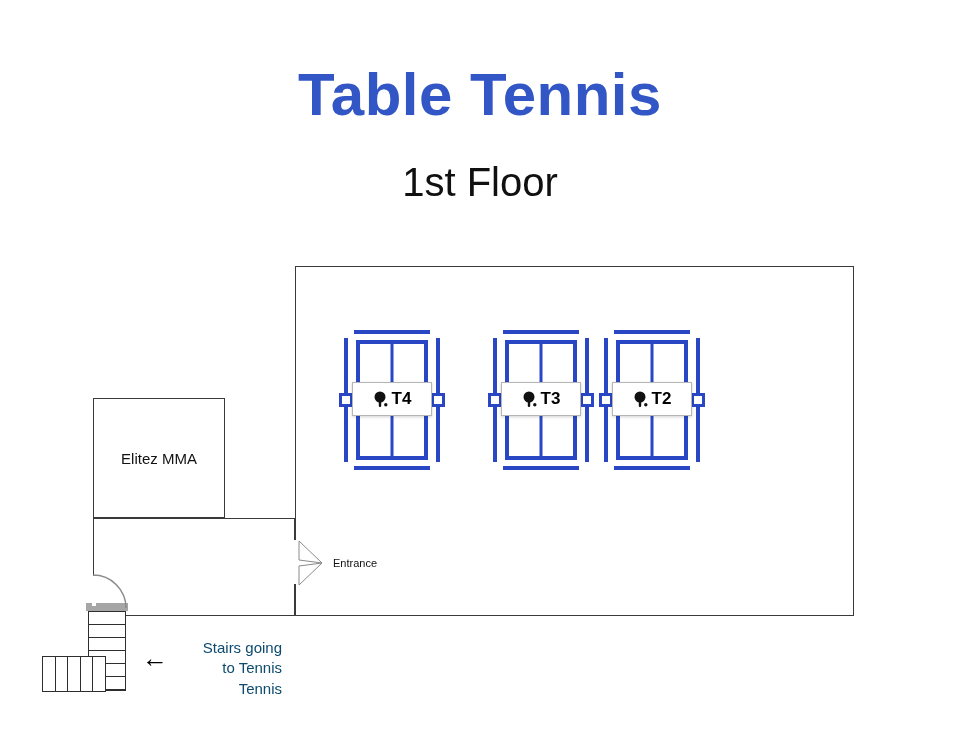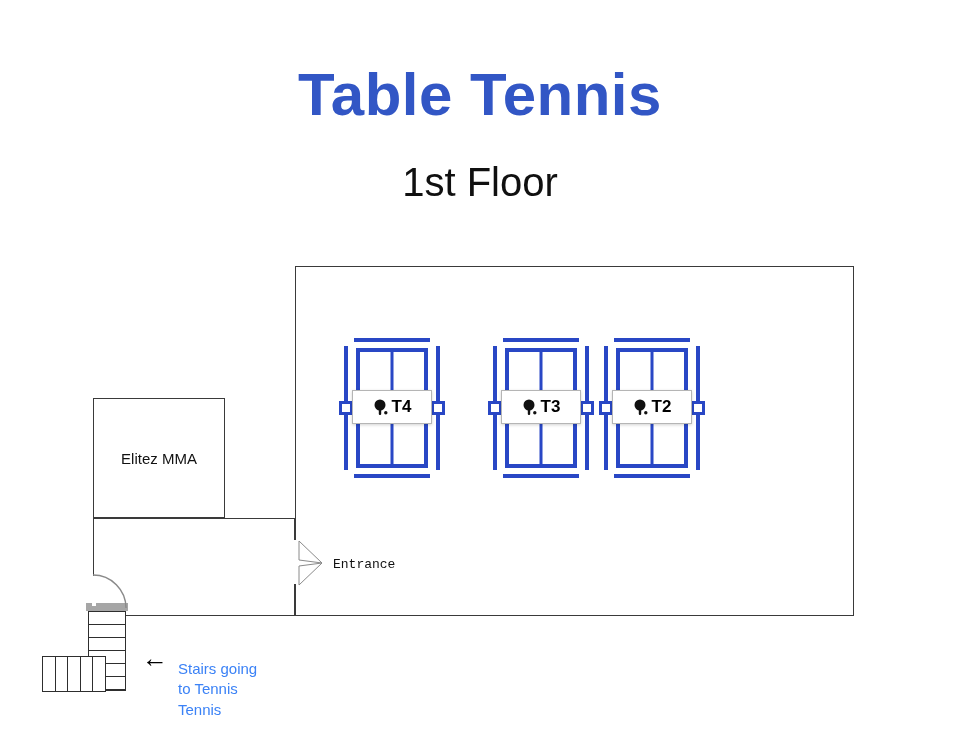--- a/index.html
+++ b/index.html
@@ -48,21 +48,21 @@
   .room-label { font-size: 15px; color: #111; }
 
   
   #entrance-gap {
     position: absolute; left: 291px; top: 540px; width: 8px; height: 44px;
     background: #ffffff; z-index: 5;
   }
   #entrance-door { position: absolute; left: 298px; top: 540px; z-index: 6; }
   #entrance-label {
     position: absolute; left: 333px; top: 557px;
-    font-size: 13px; color: #111; z-index: 6; font-family: Liberation Mono, monospace;
+    font-size: 11px; color: #111; z-index: 6;
   }
 
   
   #hallway-door-gap {
     position: absolute; left: 92px; top: 576px; width: 4px; height: 30px;
     background: #ffffff; z-index: 5;
   }
   #door-arc { position: absolute; left: 92px; top: 574px; z-index: 6; }
 
   
@@ -78,32 +78,31 @@
   #stairs-horizontal {
     position: absolute; left: 42px; top: 656px; width: 64px; height: 36px;
     border: 1px solid #2e2e2e;
     background: repeating-linear-gradient(to right, #ffffff 0 11.6px, #2e2e2e 11.6px 12.6px);
   }
   #stairs-arrow {
     position: absolute; left: 142px; top: 643px;
     font-size: 26px; color: #000;
   }
   #stairs-caption {
-    position: absolute; left: 178px; top: 659px; width: 104px;
-    text-align: left; font-size: 15px; line-height: 1.35; color: #3b82f6;
+    position: absolute; left: 178px; top: 638px; width: 104px;
+    text-align: right; font-size: 15px; line-height: 1.35; color: #0c4a6e;
   }
   #stairs-caption span { display: block; }
 
   
   .table {
     position: absolute;
     top: 330px;
     width: 96px; height: 140px;
     z-index: 2;
-    margin-top: 8px;
   }
   .tbl-bar { position: absolute; background: var(--table-blue, #2947c5); }
   .tbl-top    { left: 10px; top: 0;     width: 76px; height: 4px; }
   .tbl-bottom { left: 10px; top: 136px; width: 76px; height: 4px; }
   .tbl-left   { left: 0;    top: 8px;   width: 4px;  height: 124px; }
   .tbl-right  { left: 92px; top: 8px;   width: 4px;  height: 124px; }
   .tbl-inner {
     position: absolute; left: 12px; top: 10px; width: 72px; height: 120px;
     border: 4px solid var(--table-blue, #2947c5);
     background: #ffffff;

